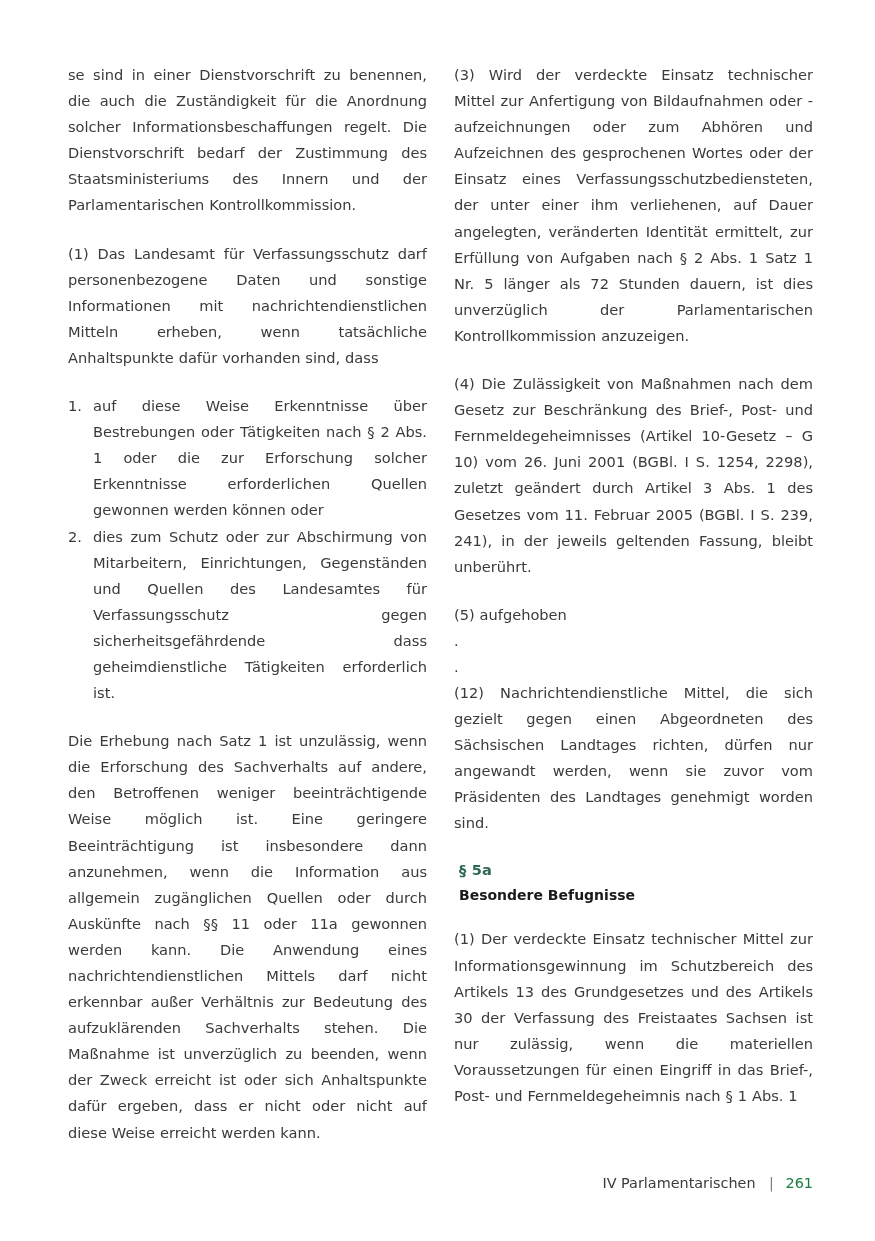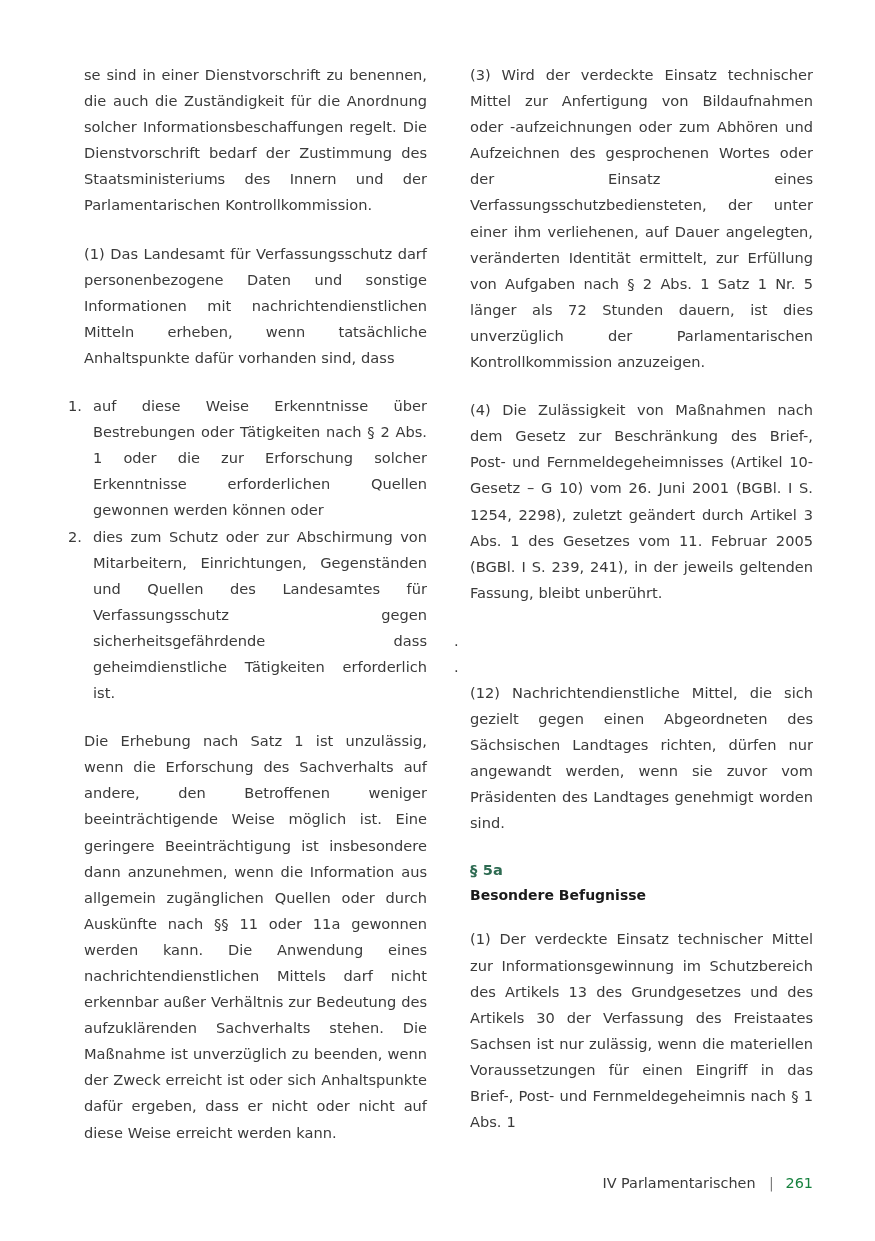--- a/index.html
+++ b/index.html
@@ -33,21 +33,21 @@
     gap: 27px;
     align-items: flex-start;
   }
   .col {
     width: 359px;
     flex: 0 0 359px;
   }
 
   
   p.para {
-    margin: 0 0 22px 16px;
+    margin: 0 0 22px 0;
     font-size: 14.6px;
     line-height: 26.1px;
     text-align: justify;
     text-justify: inter-word;
     color: #3a3a3a;
     hyphens: manual;
     -webkit-hyphens: manual;
     word-spacing: 0.02em;
   }
   p.para:last-child { margin-bottom: 0; }
@@ -89,21 +89,21 @@
   }
   .dot-line {
     font-size: 14.6px;
     line-height: 26.1px;
     color: #3a3a3a;
     height: 26px;
   }
 
   
   .section-heading {
-    margin: 16px;
+    margin: 5px;
     padding: 0;
   }
   .section-number {
     display: block;
     font-size: 14.6px;
     line-height: 24px;
     font-weight: 700;
     color: #2e6b52;
     letter-spacing: 0.01em;
   }
@@ -162,20 +162,21 @@
       <p class="para">Die Erhebung nach Satz 1 ist unzulässig, wenn die Erforschung des Sachverhalts auf andere, den Betroffenen weniger beeinträchtigende Weise möglich ist. Eine geringere Beeinträchtigung ist insbesondere dann anzunehmen, wenn die Information aus allgemein zugänglichen Quellen oder durch Auskünfte nach §§ 11 oder 11a gewonnen werden kann. Die Anwendung eines nachrichtendienstlichen Mittels darf nicht erkennbar außer Verhältnis zur Bedeutung des aufzuklärenden Sachverhalts stehen. Die Maßnahme ist unverzüglich zu beenden, wenn der Zweck erreicht ist oder sich Anhaltspunkte dafür ergeben, dass er nicht oder nicht auf diese Weise erreicht werden kann.</p>
 
     </div>
 
     <div class="col">
 
       <p class="para">(3) Wird der verdeckte Einsatz technischer Mittel zur Anfertigung von Bildaufnahmen oder -aufzeichnungen oder zum Abhören und Aufzeichnen des gesprochenen Wortes oder der Einsatz eines Verfassungsschutzbediensteten, der unter einer ihm verliehenen, auf Dauer angelegten, veränderten Identität ermittelt, zur Erfüllung von Aufgaben nach § 2 Abs. 1 Satz 1 Nr. 5 länger als 72 Stunden dauern, ist dies unverzüglich der Parlamentarischen Kontrollkommission anzuzeigen.</p>
 
       <p class="para">(4) Die Zulässigkeit von Maßnahmen nach dem Gesetz zur Beschränkung des Brief-, Post- und Fernmeldegeheimnisses (Artikel 10-Gesetz – G 10) vom 26. Juni 2001 (BGBl. I S. 1254, 2298), zuletzt geändert durch Artikel 3 Abs. 1 des Gesetzes vom 11. Februar 2005 (BGBl. I S. 239, 241), in der jeweils geltenden Fassung, bleibt unberührt.</p>
 
+      <p class="para flush nogap">(5)  aufgehoben</p>
 
       <div class="dots">
         <div class="dot-line">.</div>
         <div class="dot-line">.</div>
       </div>
 
 
       <p class="para">(12) Nachrichtendienstliche Mittel, die sich gezielt gegen einen Abgeordneten des Sächsischen Landtages richten, dürfen nur angewandt werden, wenn sie zuvor vom Präsidenten des Landtages genehmigt worden sind.</p>
 
       <div class="section-heading">

